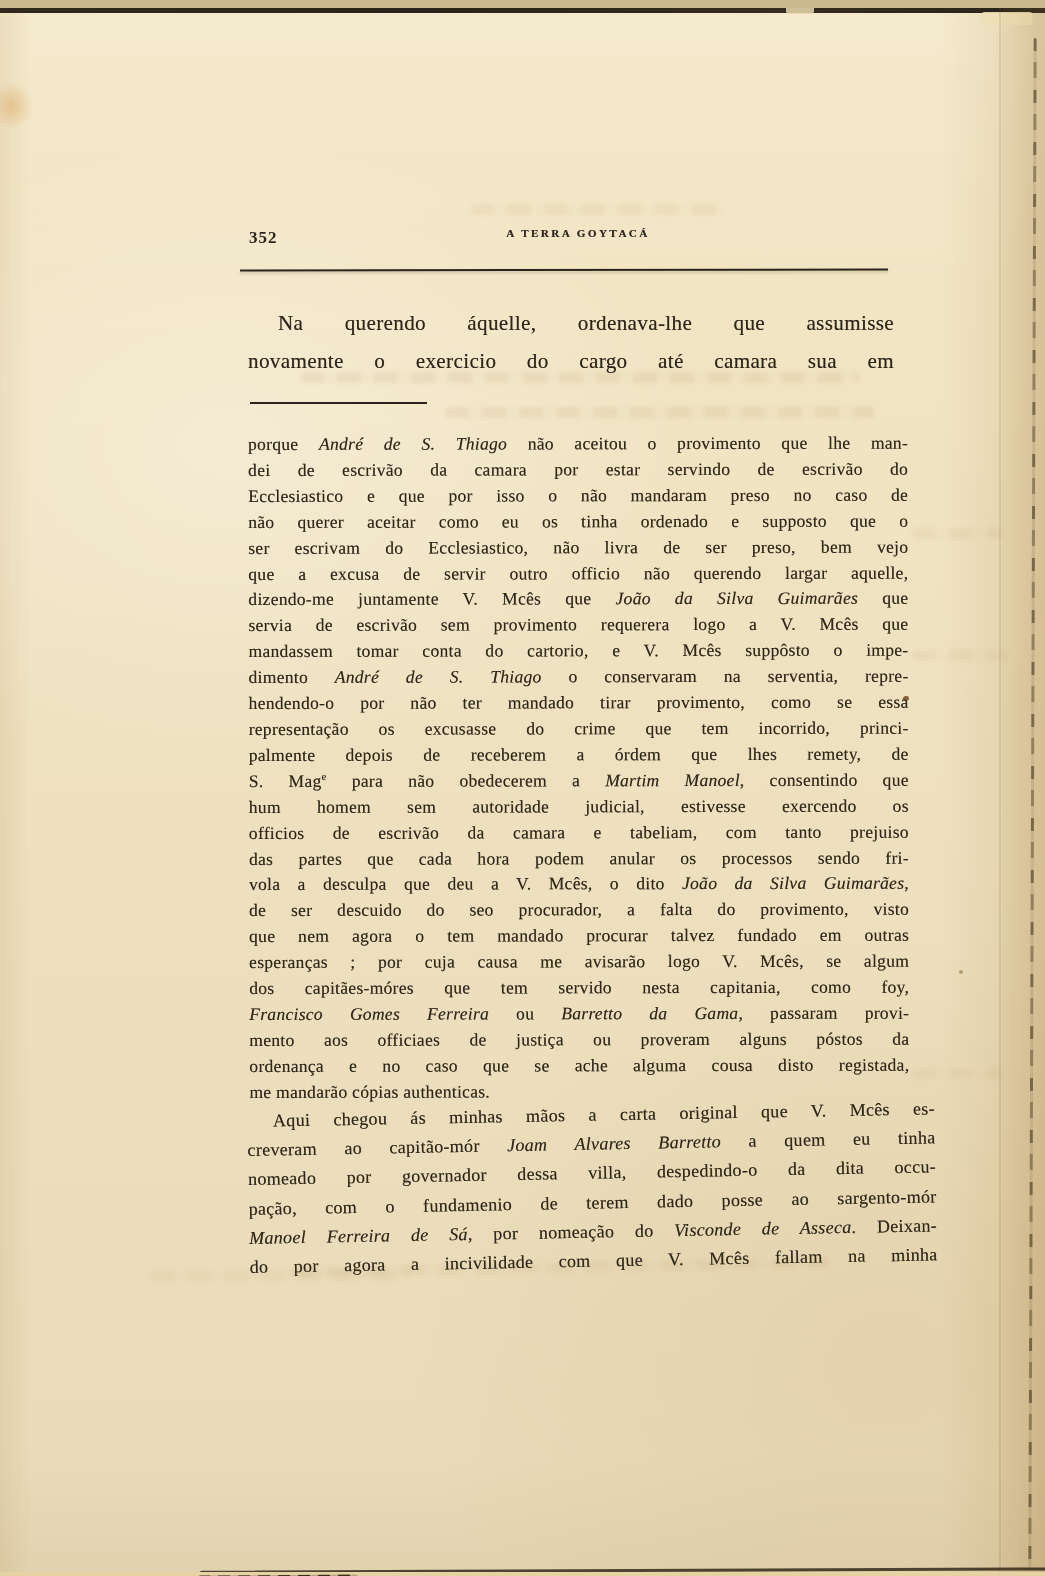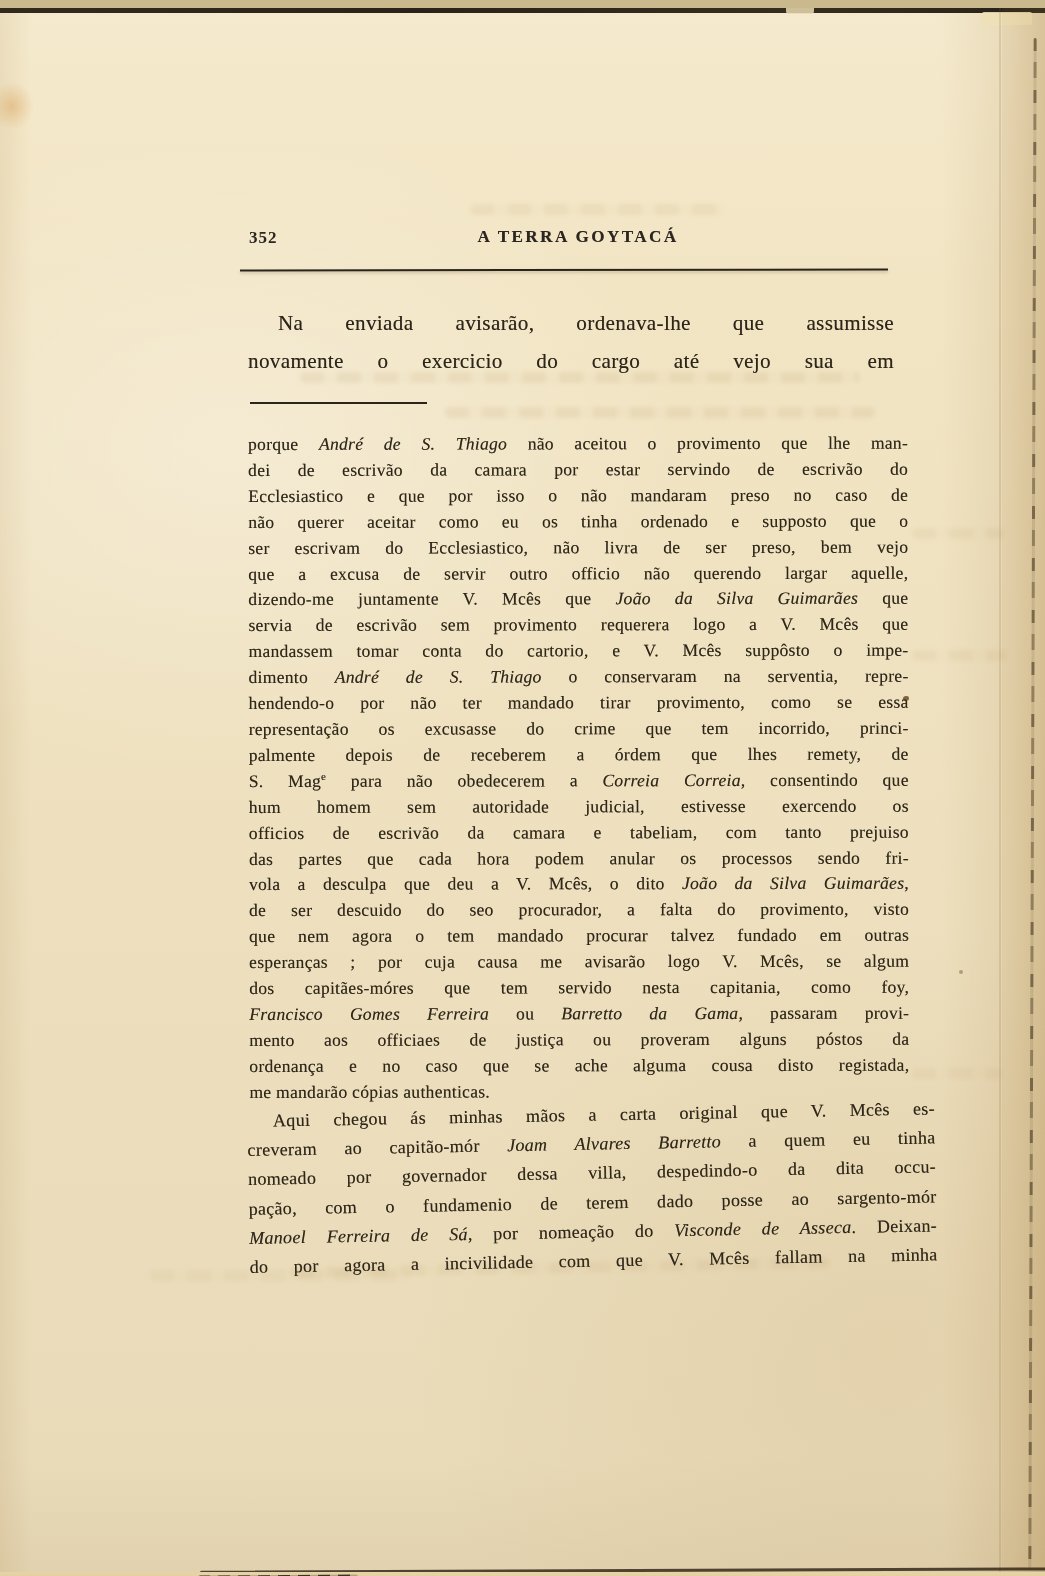--- a/index.html
+++ b/index.html
@@ -90,21 +90,21 @@
     filter: blur(2.2px);
   }
 
   
   .page-number {
     position: absolute; left: 249px; top: 220px;
     font-size: 17px; font-weight: bold; letter-spacing: 1px; color: #2c2620;
   }
   .header-title {
     position: absolute; left: 248px; top: 219px; width: 660px;
-    text-align: center; font-size: 17px; font-weight: bold;
+    text-align: center; font-size: 11px; font-weight: bold;
     letter-spacing: 2.5px; color: #2c2620;
     text-shadow: 0.3px 0 0 rgba(44,38,32,0.55);
   }
   .header-rule {
     position: absolute; left: 240px; top: 261px; width: 648px; height: 2px;
     background: #2b241a;
     box-shadow: 0 2px 3px rgba(80,62,30,0.25);
     transform: rotate(-0.1deg);
   }
 
@@ -177,41 +177,41 @@
   <div class="ghost" style="left:912px; top:642px; width:95px; opacity:.09;"></div>
   <div class="ghost" style="left:912px; top:1060px; width:90px; opacity:.08;"></div>
   <div class="ghost" style="left:290px; top:1254px; width:540px; opacity:.10; transform:rotate(-1deg);"></div>
   <div class="ghost" style="left:150px; top:1262px; width:260px; opacity:.08;"></div>
 
   <div class="page-number">352</div>
   <div class="header-title">A TERRA GOYTACÁ</div>
   <div class="header-rule"></div>
 
   <div class="textblock intro">
-      <div class="tline">Na enviada avisarão, ordenava-lhe que assumisse</div>
-      <div class="tline">novamente o exercicio do cargo até vejo sua em</div>
+      <div class="tline">Na querendo áquelle, ordenava-lhe que assumisse</div>
+      <div class="tline">novamente o exercicio do cargo até camara sua em</div>
     </div>
 
   <div class="footnote-sep"></div>
 
   <div class="textblock quote">
       <div class="tline">porque <span class="em">André de S. Thiago</span> não aceitou o provimento que lhe man-</div>
       <div class="tline">dei de escrivão da camara por estar servindo de escrivão do</div>
       <div class="tline">Ecclesiastico e que por isso o não mandaram preso no caso de</div>
       <div class="tline">não querer aceitar como eu os tinha ordenado e supposto que o</div>
       <div class="tline">ser escrivam do Ecclesiastico, não livra de ser preso, bem vejo</div>
       <div class="tline">que a excusa de servir outro officio não querendo largar aquelle,</div>
       <div class="tline">dizendo-me juntamente V. Mcês que <span class="em">João da Silva Guimarães</span> que</div>
       <div class="tline">servia de escrivão sem provimento requerera logo a V. Mcês que</div>
       <div class="tline">mandassem tomar conta do cartorio, e V. Mcês suppôsto o impe-</div>
       <div class="tline">dimento <span class="em">André de S. Thiago</span> o conservaram na serventia, repre-</div>
       <div class="tline">hendendo-o por não ter mandado tirar provimento, como se essa</div>
       <div class="tline">representação os excusasse do crime que tem incorrido, princi-</div>
       <div class="tline">palmente depois de receberem a órdem que lhes remety, de</div>
-      <div class="tline">S. Mag<sup>e</sup> para não obedecerem a <span class="em">Correia Correia</span>, consentindo que</div>
+      <div class="tline">S. Mag<sup>e</sup> para não obedecerem a <span class="em">Martim Manoel</span>, consentindo que</div>
       <div class="tline">hum homem sem autoridade judicial, estivesse exercendo os</div>
       <div class="tline">officios de escrivão da camara e tabeliam, com tanto prejuiso</div>
       <div class="tline">das partes que cada hora podem anular os processos sendo fri-</div>
       <div class="tline">vola a desculpa que deu a V. Mcês, o dito <span class="em">João da Silva Guimarães</span>,</div>
       <div class="tline">de ser descuido do seo procurador, a falta do provimento, visto</div>
       <div class="tline">que nem agora o tem mandado procurar talvez fundado em outras</div>
       <div class="tline">esperanças ; por cuja causa me avisarão logo V. Mcês, se algum</div>
       <div class="tline">dos capitães-móres que tem servido nesta capitania, como foy,</div>
       <div class="tline"><span class="em">Francisco Gomes Ferreira</span> ou <span class="em">Barretto da Gama</span>, passaram provi-</div>
       <div class="tline">mento aos officiaes de justiça ou proveram alguns póstos da</div>

